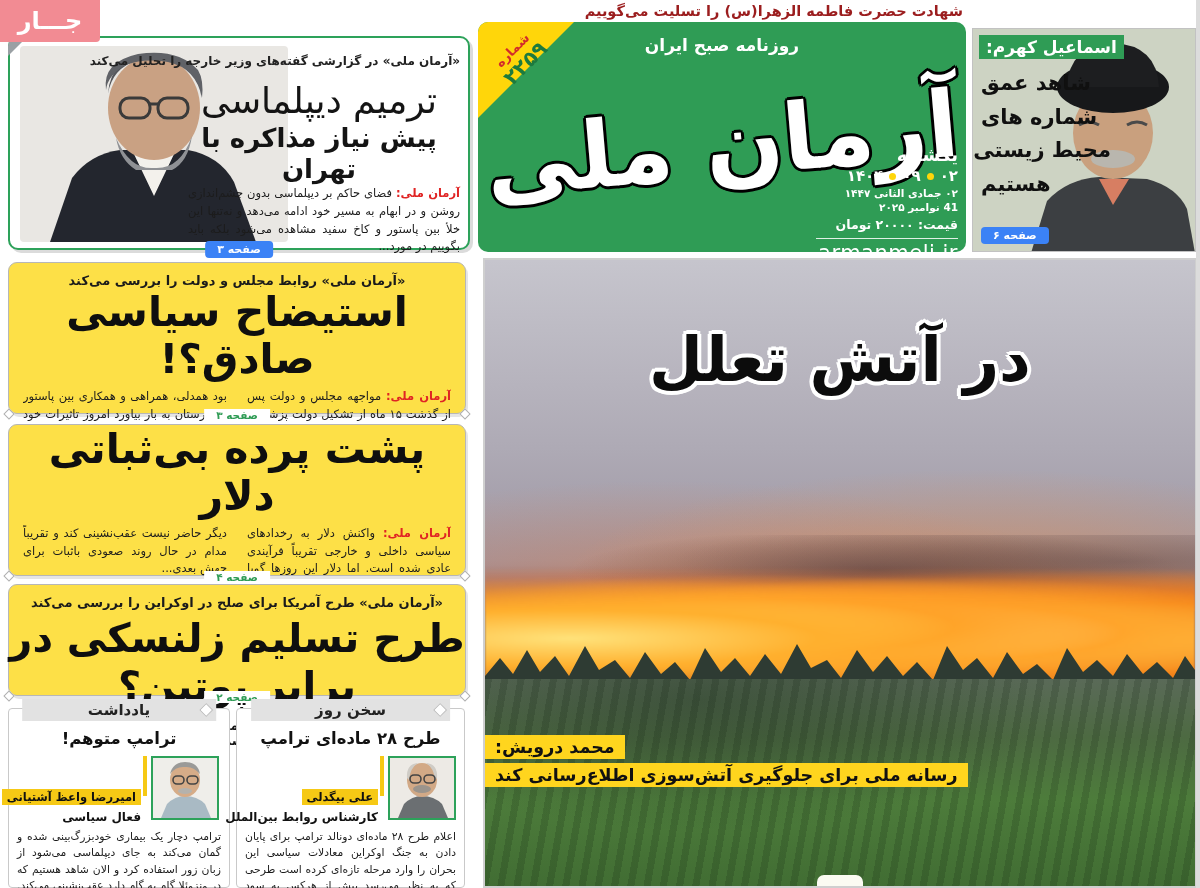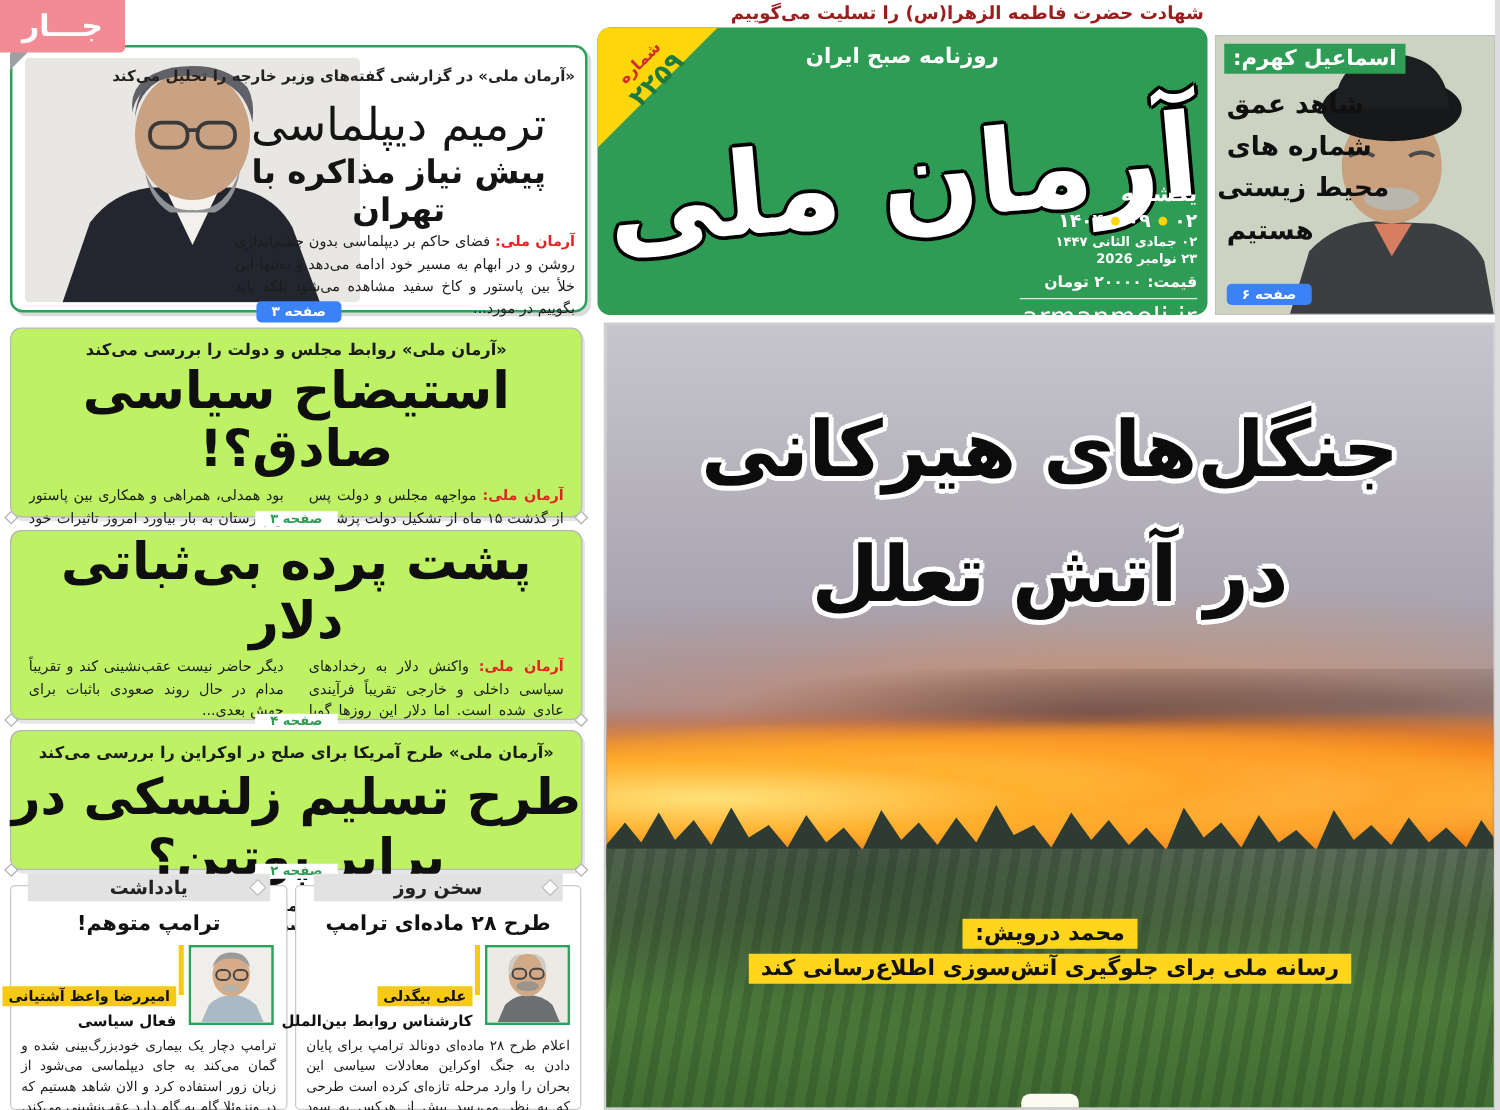--- a/index.html
+++ b/index.html
@@ -59,21 +59,21 @@
   .tr-article { position:absolute; left:972px; top:28px; width:224px; height:224px; background:#cdd3c3;
     border:1px solid #c2c2c2; z-index:5; overflow:hidden; }
   .tr-photo { position:absolute; inset:0; }
   .tr-label { position:absolute; top:6px; left:6px; background:#2f9c55; color:#fff; font-size:17px;
     font-weight:bold; padding:2px 7px; z-index:3; }
   .tr-headline { position:absolute; top:38px; left:8px; width:130px; z-index:3; text-align:left; }
   .tr-headline div { font-size:21px; font-weight:bold; color:#101010; line-height:1.6; white-space:nowrap; }
   .tr-badge { position:absolute; bottom:7px; left:8px; z-index:3; }
 
   
-  .mid-box { position:absolute; left:8px; width:458px; background:#bef264; border:1.5px solid #b7b7b7;
+  .mid-box { position:absolute; left:8px; width:458px; background:#fde047; border:1.5px solid #b7b7b7;
     border-radius:9px; box-shadow:2px 3px 0 rgba(0,0,0,.10); }
   .box-a { top:262px; height:152px; }
   .box-b { top:424px; height:152px; }
   .box-c { top:584px; height:112px; }
   .mid-kicker { margin-top:10px; text-align:center; font-size:13px; font-weight:bold; color:#1b1b1b; }
   .mid-headline-xl { text-align:center; font-size:41px; font-weight:bold; color:#0f0f0f; margin-top:1px; line-height:1.15; }
   .mid-headline-lg { text-align:center; font-size:40px; font-weight:bold; color:#0f0f0f; margin-top:4px; line-height:1.2; }
   .body-2col { margin:5px 14px 0 14px; column-count:2; column-gap:20px; font-size:11.5px; line-height:1.5;
     text-align:justify; color:#1c1c1c; height:54px; overflow:hidden; }
   .mid-foot { position:absolute; bottom:-8px; left:50%; transform:translateX(-50%); background:#fff;
@@ -129,21 +129,21 @@
       radial-gradient(ellipse at 90% 30%, rgba(80,62,66,.45) 0%, transparent 50%); }
   .treeline { position:absolute; left:0; right:0; top:60%; height:9%; }
   .forest { position:absolute; left:0; right:0; top:67%; bottom:0;
     background:
       repeating-linear-gradient(100deg, rgba(10,25,10,.16) 0 7px, rgba(255,255,255,0) 7px 16px),
       radial-gradient(ellipse at 30% 10%, rgba(40,60,40,.5) 0%, transparent 50%),
       linear-gradient(180deg,#5a6a58 0%, #4d6a42 28%, #4d7c3b 58%, #416d33 100%); }
   .main-headline { position:absolute; top:5%; left:0; width:100%; text-align:center; z-index:5; }
   .main-headline .mh-line { font-size:62px; font-weight:bold; color:#0c0c0c; line-height:1.0; margin-top:38px;
     text-shadow:0 0 4px #fff, 3px 3px 0 #fff, -3px -3px 0 #fff, 3px -3px 0 #fff, -3px 3px 0 #fff, 4px 0 0 #fff, -4px 0 0 #fff, 0 4px 0 #fff, 0 -4px 0 #fff; }
-  .photo-caption { position:absolute; top:75.5%; left:0; width:100%; text-align:center; z-index:5; }
+  .photo-caption { position:absolute; top:75.5%; left:0; width:100%; text-align:left; z-index:5; }
   .photo-caption .cap { display:inline-block; background:#ffd51e; color:#111; font-weight:bold; font-size:17.5px;
     padding:2px 10px; margin:2px 0; }
   .bottom-badge { position:absolute; bottom:-2px; left:50%; transform:translateX(-50%); width:46px; height:13px;
     background:#fbfbf2; border-radius:7px 7px 0 0; z-index:6; }
   .scan-edge { position:absolute; right:0; top:0; width:4px; height:100%; background:#dcdcdc; z-index:50; }
 </style>
 </head>
 <body>
 
 <div class="page">
@@ -195,21 +195,21 @@
     <div class="date-block">
       <div class="weekday">یکشنبه</div>
       <div class="date-row">
         <span>۰۲</span>
         <span class="date-dot"></span>
         <span>۰۹</span>
         <span class="date-dot"></span>
         <span>۱۴۰۴</span>
       </div>
       <div class="small-date">۰۲ جمادی الثانی ۱۴۴۷</div>
-      <div class="small-date">۲۳ نوامبر 2026</div>
+      <div class="small-date">41 نوامبر ۲۰۲۵</div>
       <div class="price">قیمت: ۲۰۰۰۰ تومان</div>
       <div class="site-rule"></div>
       <div class="website">armanmeli.ir</div>
     </div>
   </div>
 
   <div class="tr-article">
     <div class="tr-photo">
       <svg width="224" height="224" viewBox="0 0 224 224">
         <rect width="224" height="224" fill="#cdd3c3"></rect>
@@ -317,21 +317,20 @@
     <div class="fire-glow"></div>
     <div class="smoke-patch"></div>
     <div class="fire-band"></div>
     <div class="treeline">
       <svg width="710" height="57" viewBox="0 0 710 57" preserveAspectRatio="none">
         <path d="M0 40 L15 22 L28 38 L42 14 L55 36 L70 20 L84 40 L100 10 L114 34 L130 24 L145 42 L160 16 L176 38 L190 26 L205 44 L220 12 L236 36 L250 22 L265 40 L280 18 L296 38 L312 8 L326 32 L342 24 L356 42 L372 14 L388 36 L402 20 L418 40 L432 26 L448 44 L462 10 L478 34 L492 22 L508 42 L522 16 L538 38 L552 28 L568 44 L582 12 L598 36 L612 24 L628 40 L642 18 L658 38 L672 26 L688 42 L700 20 L710 34 L710 57 L0 57 Z" fill="#2e3b33"></path>
       </svg>
     </div>
     <div class="forest"></div>
     <div class="main-headline">
-      <div class="mh-line">جنگل‌های هیرکانی</div>
       <div class="mh-line">در آتش تعلل</div>
     </div>
     <div class="photo-caption">
       <div><span class="cap">محمد درویش:</span></div>
       <div><span class="cap">رسانه ملی برای جلوگیری آتش‌سوزی اطلاع‌رسانی کند</span></div>
     </div>
     <div class="bottom-badge"></div>
   </div>
 
   <div class="scan-edge"></div>

